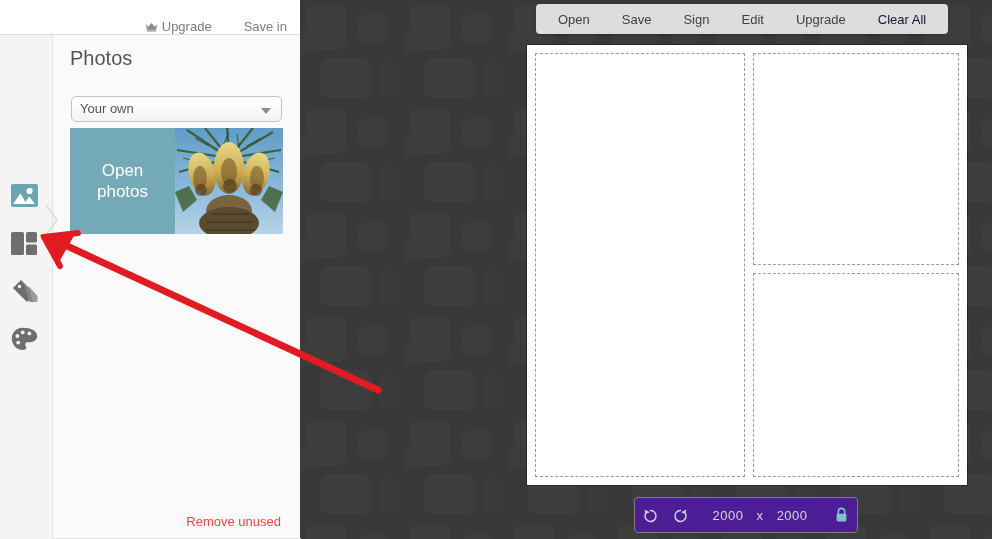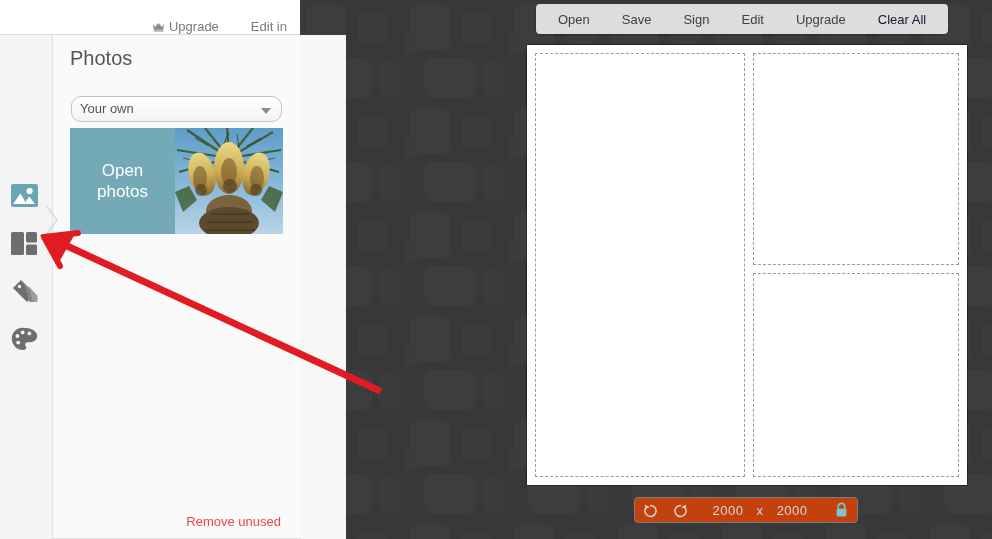--- a/index.html
+++ b/index.html
@@ -62,21 +62,20 @@
   }
   .crown-icon { width: 13px; height: 10px; display: block; }
 
   
   .left-panel {
     position: absolute;
     left: 0; top: 35px;
     width: 300px; height: 504px;
     background: #f7f7f7;
     z-index: 4;
-    padding-left: 46px;
   }
   .panel-content {
     position: absolute;
     left: 52px; top: 0;
     width: 248px;
     height: 504px;
     background: #fafafa;
     border-left: 1px solid #e2e2e2;
     box-sizing: border-box;
   }
@@ -86,21 +85,21 @@
     font-size: 20px;
     color: #555555;
     font-weight: normal;
   }
   .dropdown {
     position: absolute;
     left: 18px; top: 61px;
     width: 211px; height: 26px;
     background: linear-gradient(#ffffff, #f3f3f3);
     border: 1px solid #c4c4c4;
-    border-radius: 10px;
+    border-radius: 5px;
     box-sizing: border-box;
     cursor: pointer;
   }
   .dropdown-label {
     position: absolute;
     left: 8px; top: 4px;
     font-size: 13px;
     color: #555;
   }
   .dropdown-caret {
@@ -228,22 +227,22 @@
     background: #ffffff;
   }
   .cell-left  { left: 8px;   top: 8px;   width: 210px; height: 424px; }
   .cell-tr    { left: 226px; top: 8px;   width: 206px; height: 212px; }
   .cell-br    { left: 226px; top: 228px; width: 206px; height: 204px; }
 
   
   .status-bar {
     position: absolute;
     left: 634px; top: 497px;
-    width: 224px; height: 26px;
-    background: #c2410c;
+    width: 224px; height: 36px;
+    background: #4c1d95;
     border: 1px solid #7d7d7d;
     border-radius: 4px;
     display: flex;
     align-items: center;
     z-index: 3;
     box-sizing: border-box;
     justify-content: space-between;
   }
   .sb-icon {
     width: 30px; height: 30px;
@@ -347,21 +346,21 @@
   <div class="header-bar">
     <div class="header-links">
       <div class="hlink">
         <svg class="crown-icon" viewBox="0 0 14 11">
           <path d="M0.7 2.2 L3.3 5.5 L7 1.2 L10.7 5.5 L13.3 2.2 L12.1 8.6 L1.9 8.6 Z" fill="#8b8b8b"></path>
           <rect x="1.7" y="9.1" width="10.6" height="1.3" fill="#8b8b8b"></rect>
         </svg>
         <span>Upgrade</span>
       </div>
       <div class="hlink">
-        <span>Edit in</span>
+        <span>Save in</span>
       </div>
     </div>
   </div>
 
   <div class="left-panel">
 
     <div class="sidebar">
       <div class="side-tab" style="top:143px;">
         <svg width="27" height="23" viewBox="0 0 27 23">
           <rect x="0" y="0" width="27" height="23" rx="2" fill="#6ca4b2"></rect>

